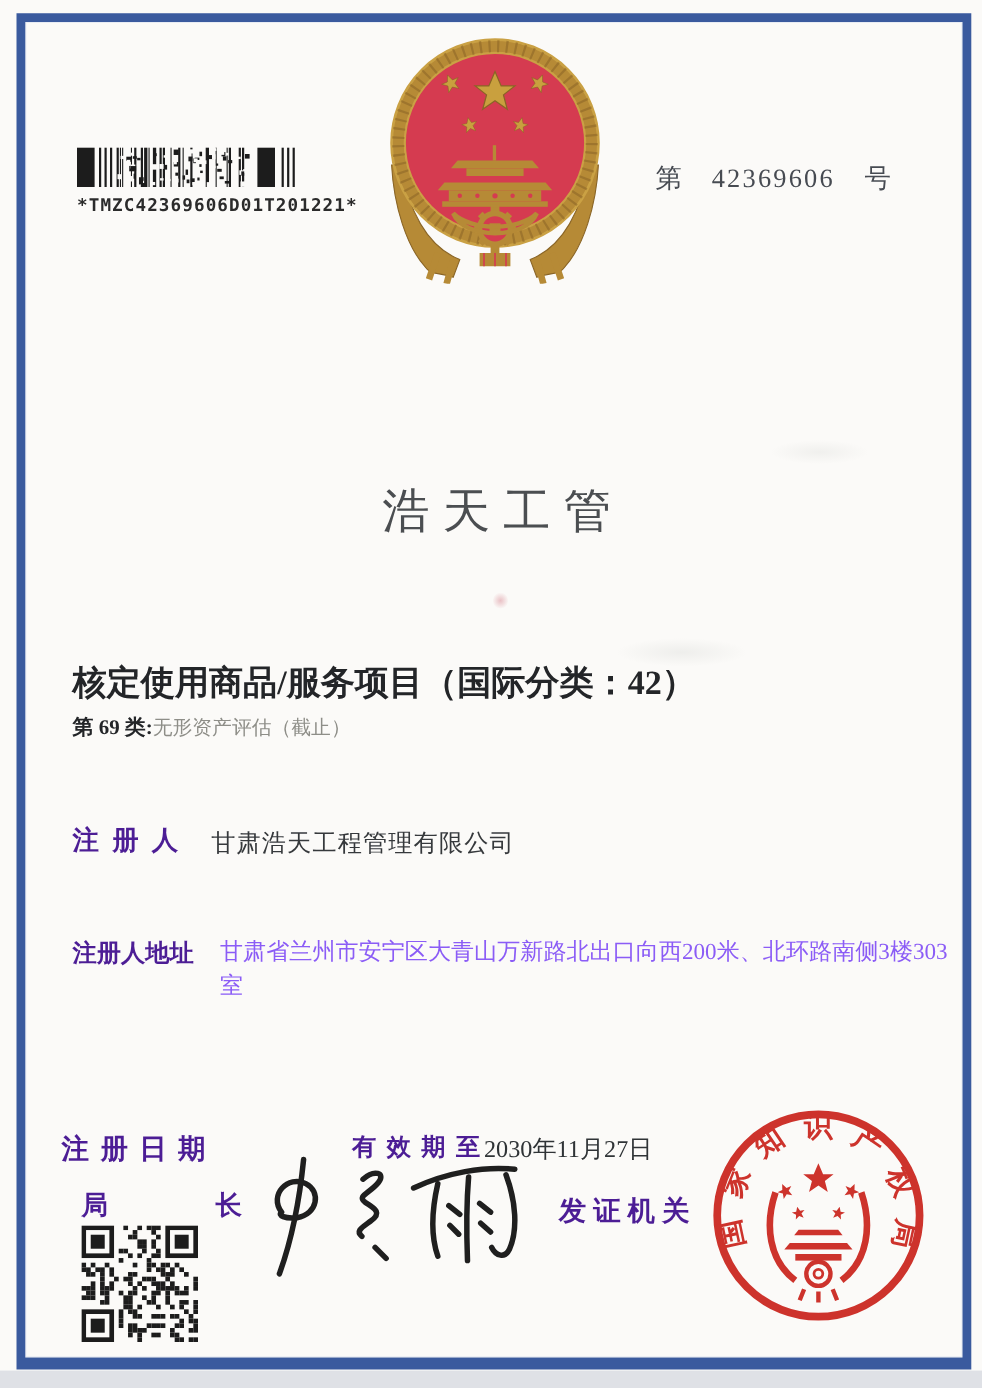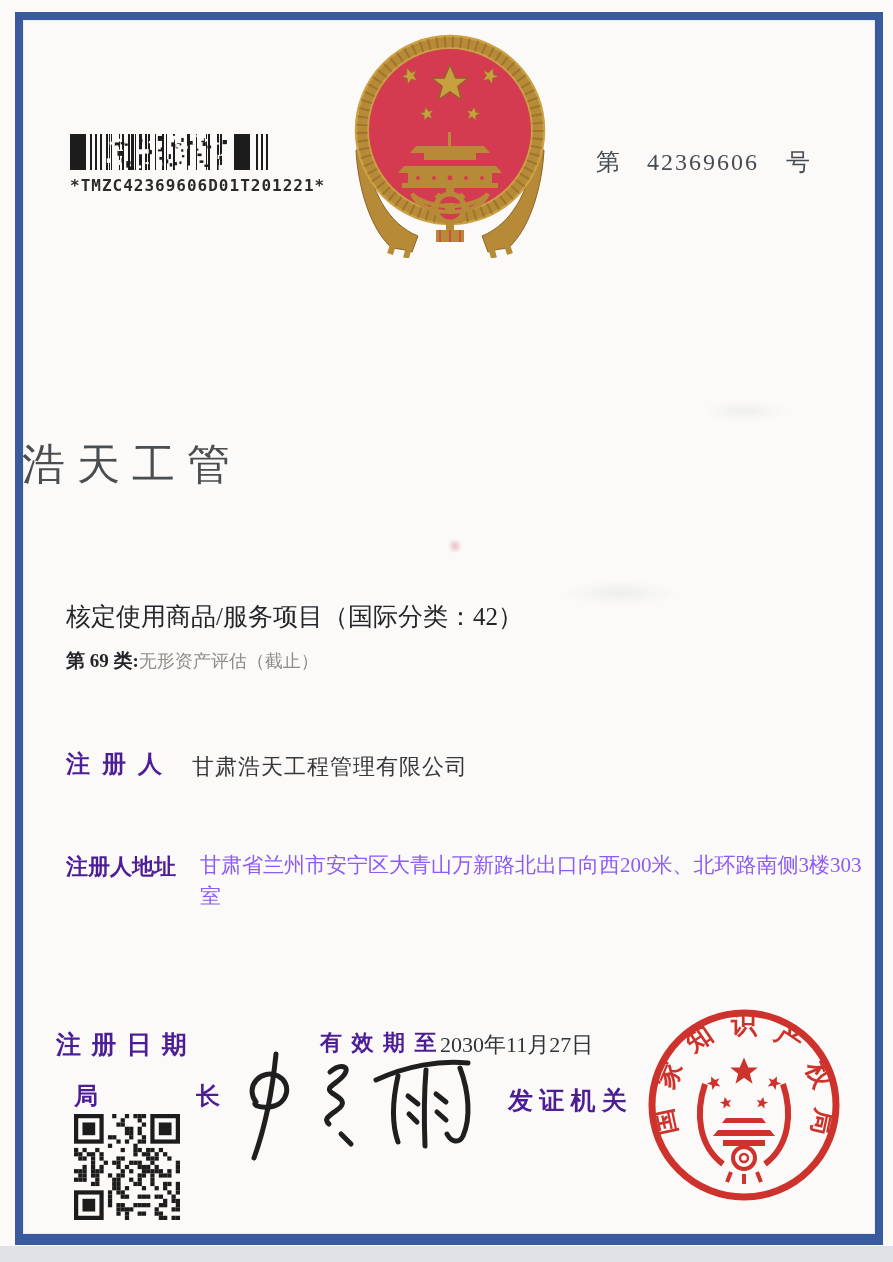--- a/index.html
+++ b/index.html
@@ -32,24 +32,24 @@
   }
   .cert-no .num{letter-spacing:2px;}
 
   .emblem{position:absolute;left:352px;top:34px;}
 
   .title{
     position:absolute;left:0;right:0;top:254px;text-align:center;
     font-size:43px;font-weight:600;color:#3c4044;white-space:pre;
   }
   .trademark{
-    position:absolute;left:0;right:0;top:436px;
+    position:absolute;left:0;right:0;top:436px;text-align:center;
     font-size:43px;font-weight:500;color:#4b4e51;letter-spacing:12px;padding-left:22px;
   }
-  .goods-heading{position:absolute;left:66px;top:600px;font-size:25px;font-weight:normal;color:#232528;}
+  .goods-heading{position:absolute;left:66px;top:600px;font-size:31px;font-weight:bold;color:#232528;}
   .class-line{position:absolute;left:66px;top:648px;font-size:19px;}
   .class-line .lbl{font-weight:bold;color:#232528;}
   .class-line .val{color:#8e8e88;font-size:18px;}
 
   .lbl-b{font-weight:bold;color:#4c1d95;}
   .registrant-label{position:absolute;left:66px;top:748px;font-size:24px;letter-spacing:3px;white-space:pre;}
   .registrant-value{position:absolute;left:192px;top:752px;font-size:22px;color:#36393c;letter-spacing:1px;}
   .address-label{position:absolute;left:66px;top:852px;font-size:22px;}
   .address-value{position:absolute;left:200px;top:850px;width:672px;font-size:21px;line-height:31px;color:#8b5cf6;}
 

